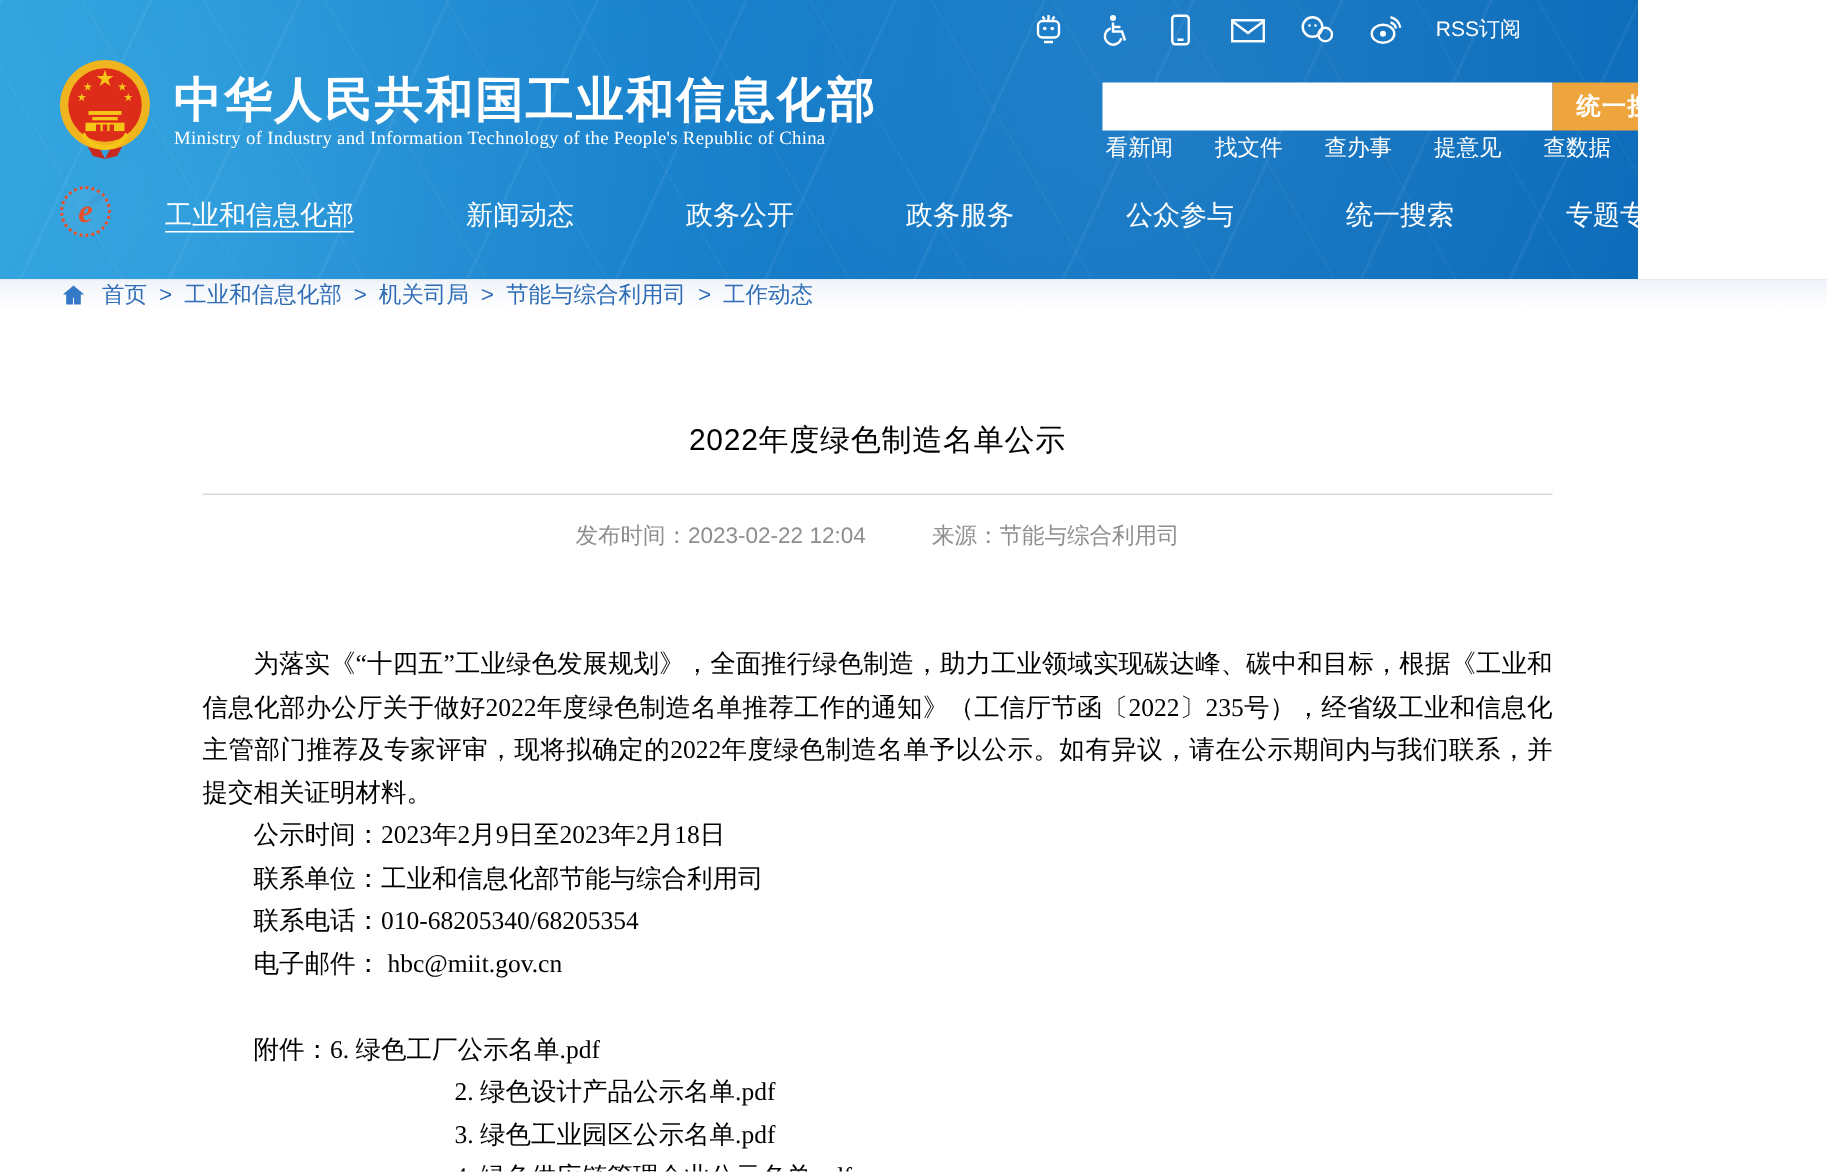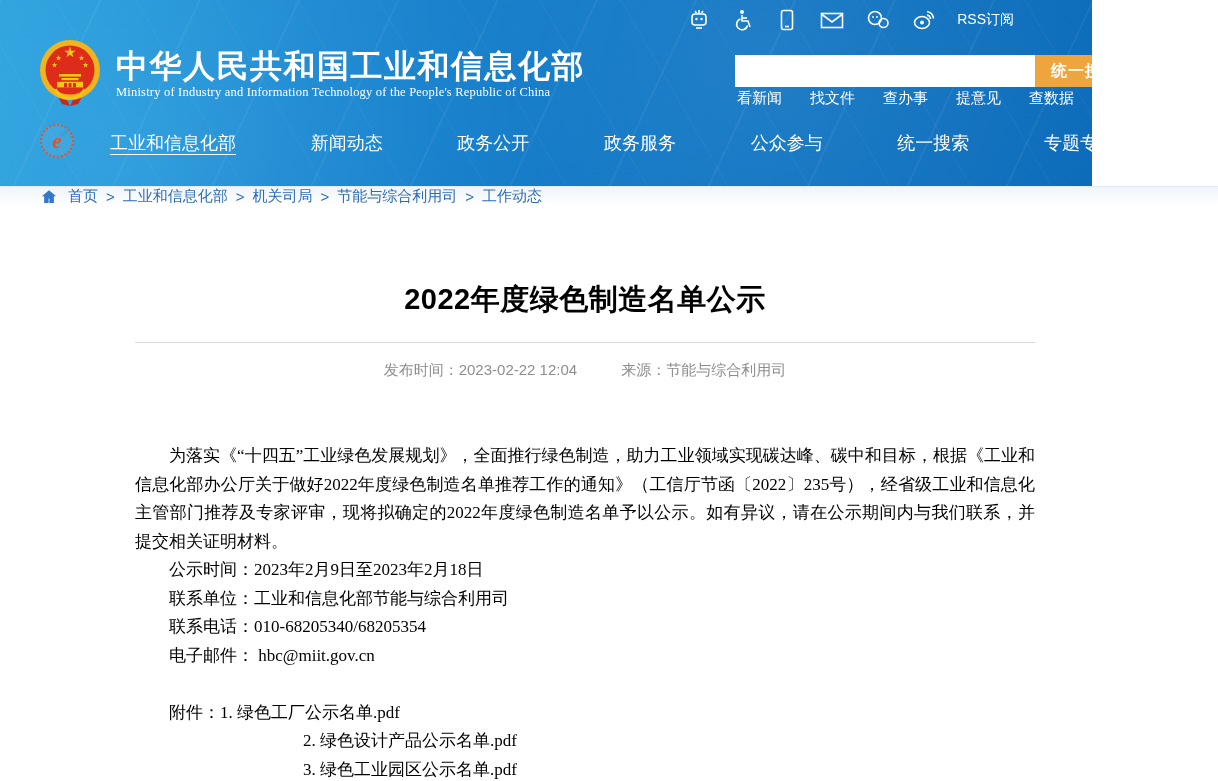--- a/index.html
+++ b/index.html
@@ -71,21 +71,21 @@
     border-top:1px solid #e3eaf2;
     display:flex;align-items:flex-start;padding-left:40px;box-sizing:border-box;
   }
   .breadcrumb{display:flex;align-items:center;gap:8px;font-size:15px;color:#2e6db6;}
   .breadcrumb a{color:#2e6db6;text-decoration:none;cursor:pointer;white-space:nowrap;}
   .crumb-sep{color:#2e6db6;}
   .home-icon{margin-right:2px;display:flex;}
   
   .article{width:900px;margin-left:135px;}
   .article-title{
-    margin-top:50px;text-align:center;font-size:29px;font-weight:bold;color:#000;
+    margin-top:50px;text-align:center;font-size:20px;font-weight:normal;color:#000;
     letter-spacing:0.5px;
   }
   .title-divider{border:none;border-top:1px solid #d8d8d8;margin:22px 0 0 0;}
   .article-meta{
     margin-top:18px;text-align:center;color:#8e8e8e;font-size:15px;
   }
   .article-meta .meta-src{margin-left:40px;}
   .article-body{
     margin-top:62px;
     font-family:"Liberation Serif","DejaVu Serif",serif;
@@ -245,21 +245,21 @@
   </div>
 
   <div class="article-body">
     <p class="lead">为落实《“十四五”工业绿色发展规划》，全面推行绿色制造，助力工业领域实现碳达峰、碳中和目标，根据《工业和信息化部办公厅关于做好2022年度绿色制造名单推荐工作的通知》（工信厅节函〔2022〕235号），经省级工业和信息化主管部门推荐及专家评审，现将拟确定的2022年度绿色制造名单予以公示。如有异议，请在公示期间内与我们联系，并提交相关证明材料。</p>
     <div class="info-line">公示时间：2023年2月9日至2023年2月18日</div>
     <div class="info-line">联系单位：工业和信息化部节能与综合利用司</div>
     <div class="info-line">联系电话：010-68205340/68205354</div>
     <div class="info-line">电子邮件：  hbc@miit.gov.cn</div>
     <div class="blank-line"></div>
     <div class="att-line att-first">
-      <span>附件：</span><a>1. 绿色工厂公示名单.pdf</a>
+      <span>附件：</span><a>6. 绿色工厂公示名单.pdf</a>
     </div>
     <div class="att-line att-rest">
       <a>2. 绿色设计产品公示名单.pdf</a>
     </div>
     <div class="att-line att-rest">
       <a>3. 绿色工业园区公示名单.pdf</a>
     </div>
     <div class="att-line att-rest">
       <a>4. 绿色供应链管理企业公示名单.pdf</a>
     </div>

